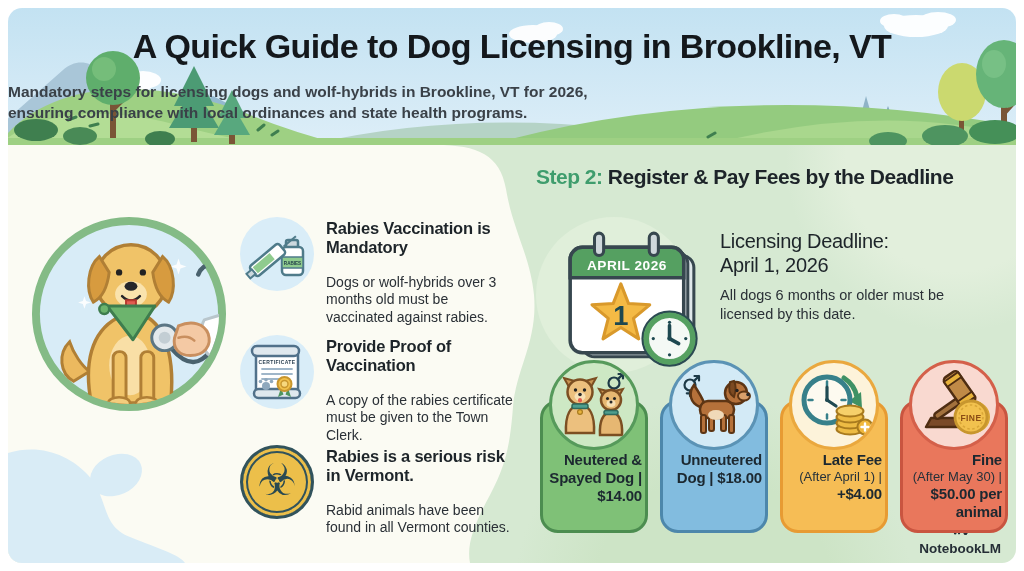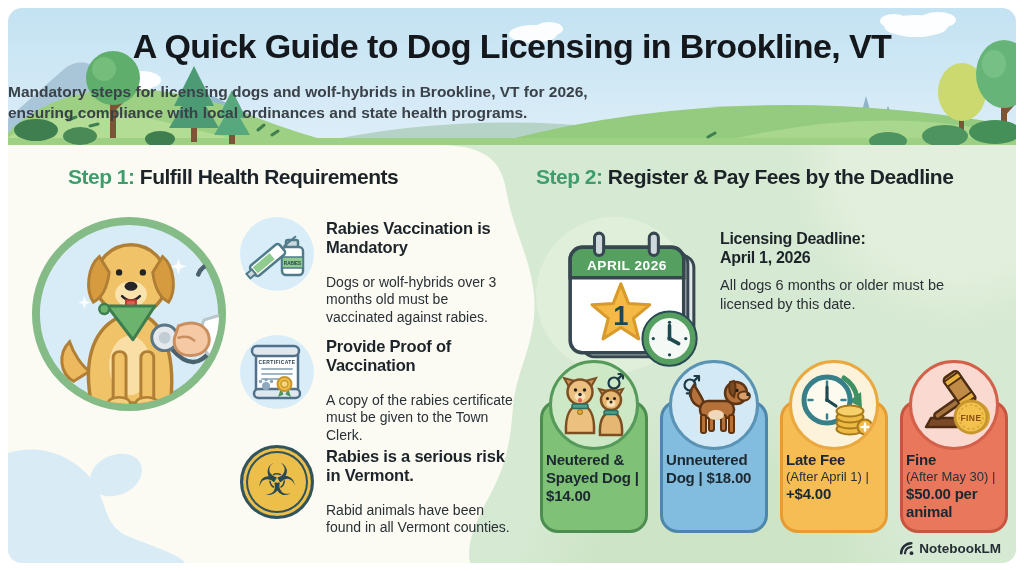--- a/index.html
+++ b/index.html
@@ -48,44 +48,44 @@
   .req-icon.blue{background:#d9edf8;}
   .req-icon.hazard{background:#ecbf4a;border:3px solid #31535c;box-shadow:inset 0 0 0 3px #ecbf4a, inset 0 0 0 5px #31535c;width:68px;height:68px;}
   .hazard-glyph{font-family:"DejaVu Sans",sans-serif;font-size:44px;line-height:1;color:#2a4a52;transform:translateY(-2px);}
   .req-text{position:absolute;left:86px;top:2px;width:192px;}
   .req-heading{font-size:16.5px;font-weight:bold;line-height:1.15;color:var(--text-dark,#1d2429);letter-spacing:-0.2px;}
   .req-body{margin-top:17px;font-size:14px;line-height:1.25;color:var(--text-body,#2a3036);}
   #item-1{top:72px;}  #item-2{top:190px;}  #item-3{top:300px;}
 
   .calendar{position:absolute;left:552px;top:78px;width:142px;height:146px;}
   .deadline{position:absolute;left:712px;top:84px;width:252px;}
-  .deadline-heading{font-size:16px;font-weight:bold;line-height:1.2;letter-spacing:-0.3px;
+  .deadline-heading{font-size:20px;font-weight:normal;line-height:1.2;letter-spacing:-0.3px;
     color:var(--text-dark,#1d2429);white-space:pre-line;}
   .deadline-body{margin-top:9px;font-size:14.5px;line-height:1.3;color:var(--text-body,#2a3036);width:238px;}
 
   .fee-row{position:absolute;left:532px;top:215px;width:468px;height:173px;display:flex;gap:12px;}
   .fee-card{position:relative;flex:1;}
   .fee-circle{
     position:absolute;left:50%;top:0;transform:translateX(-50%);
     width:84px;height:84px;border-radius:50%;z-index:2;
     background:var(--circle,#fff);border:3px solid var(--ring,#888);
     display:flex;align-items:center;justify-content:center;overflow:hidden;
   }
   .fee-body{
     position:absolute;left:0;right:0;top:40px;bottom:0;z-index:1;
     background:var(--bg,#ccc);border:3px solid var(--border,#999);border-radius:18px;
-    padding:48px 3px 6px;box-sizing:border-box;text-align:left;
+    padding:48px 3px 6px;box-sizing:border-box;text-align:right;
     font-size:15px;font-weight:bold;letter-spacing:-0.2px;line-height:1.2;color:#1c2830;
   }
   .fee-qualifier{display:block;font-weight:normal;font-size:13px;letter-spacing:0;color:#25313a;}
   .fee-qualifier:empty{display:none;}
 
   .watermark{
     position:absolute;right:15px;bottom:7px;display:flex;align-items:center;gap:5px;
-    font-size:13.5px;font-weight:bold;color:var(--watermark-color,#252e36);
+    font-size:13.5px;font-weight:bold;color:var(--watermark-color,#252e36);flex-direction:column;
   }
 </style>
 </head>
 <body>
 
 <div class="frame">
 
   <div class="header-band">
     <svg class="scene" width="1008" height="137" viewBox="0 0 1008 137">
       <defs>
@@ -166,23 +166,20 @@
 
   <div class="content">
     <div class="cal-halo"></div>
 
     <svg class="white-panel" width="545" height="418" viewBox="0 0 545 418">
       <path d="M0,0 L428,0 C470,0 492,10 498,44 C505,86 522,110 526,150 C530,196 508,224 505,262 C502,300 498,320 482,350 C468,376 458,398 462,418 L0,418 Z" style="fill:var(--panel-left,#fbfbf3)"></path>
       <path d="M0,418 L0,308 C32,298 62,310 80,330 C102,355 92,380 122,392 C152,404 172,410 177,418 Z" fill="#d9ecf6"></path>
       <ellipse cx="108" cy="330" rx="27" ry="20" fill="#d9ecf6" transform="rotate(-24 108 330)"></ellipse>
     </svg>
 
-    <div class="step-head" id="step1-head">
-      <span class="step-label">Step 1:</span><span> Fulfill Health Requirements</span>
-    </div>
 
     <div class="hero">
       <svg width="198" height="198" viewBox="0 0 200 200">
         <defs>
             <clipPath id="heroclip">
               <circle cx="100" cy="100" r="91"></circle>
             </clipPath>
           </defs>
         <circle cx="100" cy="100" r="94" fill="#d8ecf7" stroke="#84bb86" stroke-width="8"></circle>
         <g fill="#ffffff" opacity="0.9">

